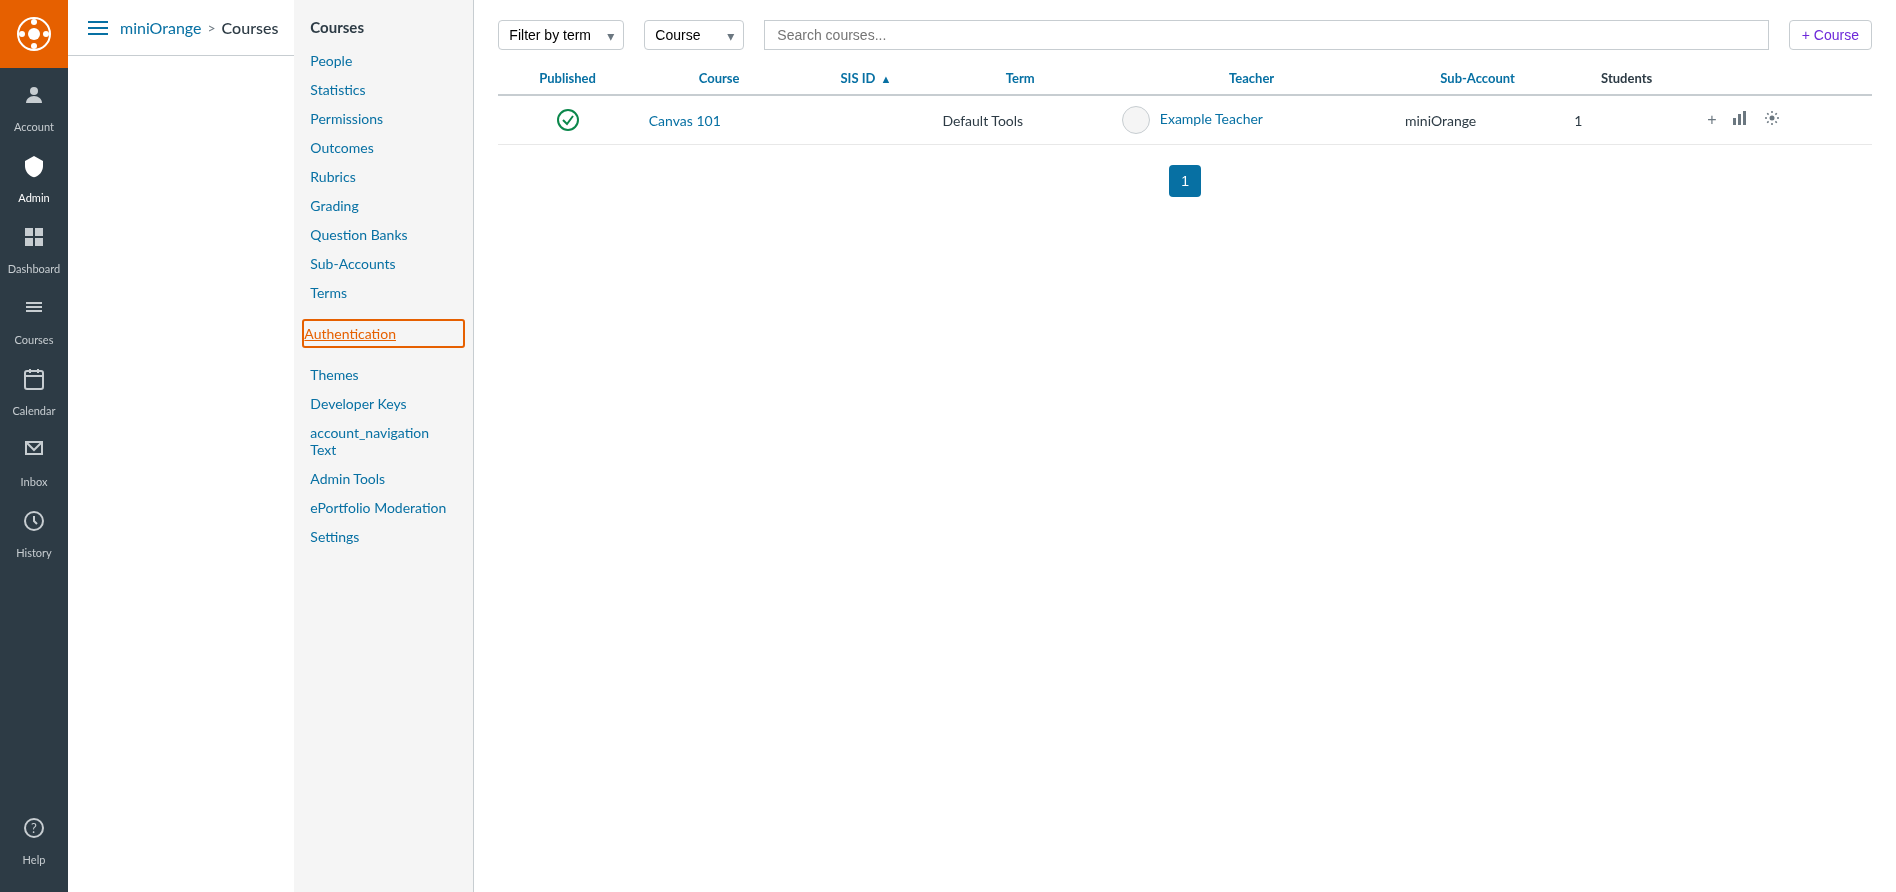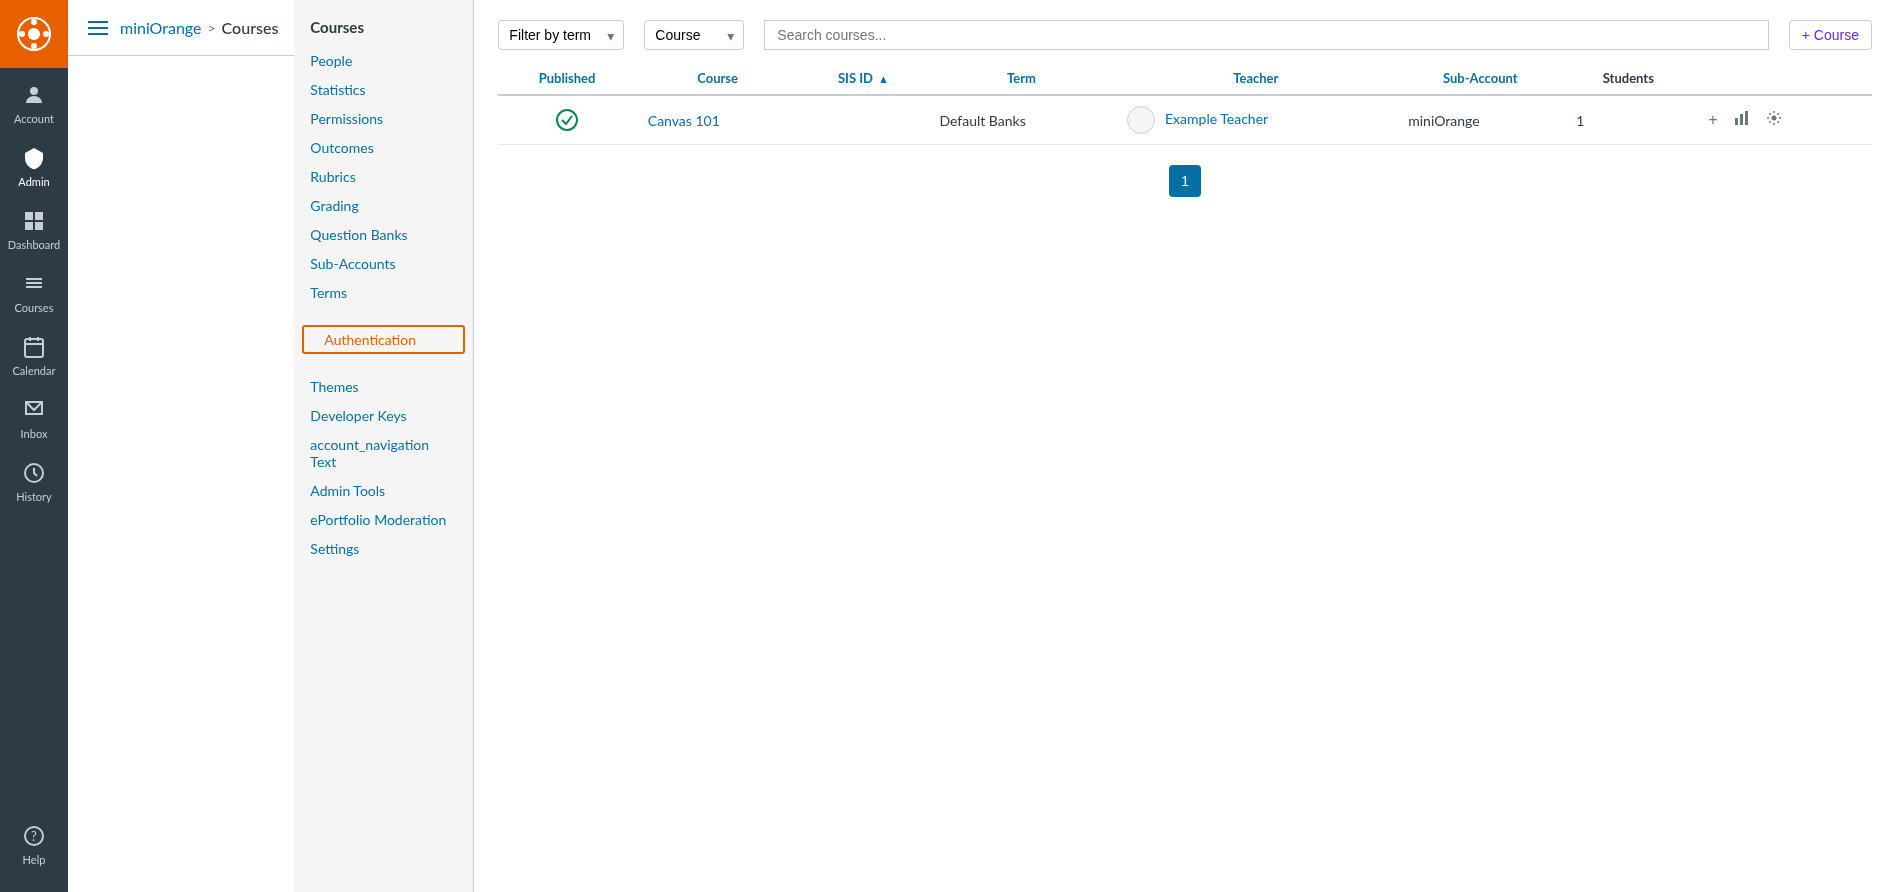--- a/index.html
+++ b/index.html
@@ -30,21 +30,21 @@
       width: 68px;
       display: flex;
       flex-direction: column;
       align-items: center;
       justify-content: center;
       padding: 10px 4px;
       cursor: pointer;
       color: #c7cdd1;
       text-decoration: none;
       font-size: 11px;
-      gap: 4px;
+      gap: 12px;
     }
     .nav-item .nav-icon {
       width: 26px;
       height: 26px;
       display: flex;
       align-items: center;
       justify-content: center;
       font-size: 20px;
     }
     .nav-item .nav-label { font-size: 11px; text-align: center; }
@@ -119,22 +119,23 @@
       padding: 6px 16px;
       color: #0770a3;
       text-decoration: none;
       font-size: 14px;
       cursor: pointer;
     }
     .side-nav-item.active {
       border: 2px solid #e66000;
       border-radius: 3px;
       color: #e66000;
-      margin: 18px 8px;
-      padding: 4px 20px;
+      margin: 12px 8px;
+      padding: 4px 0;
+      text-decoration: underline;
     }
 
     
     .courses-main {
       flex: 1;
       padding: 20px 24px;
       overflow-y: auto;
     }
 
     
@@ -476,21 +477,21 @@
                 <svg width="22" height="22" viewBox="0 0 22 22" fill="none">
                   <circle cx="11" cy="11" r="10" stroke="#0b874b" stroke-width="2" fill="none"></circle>
                   <polyline points="6,11 10,15 16,7" stroke="#0b874b" stroke-width="2" fill="none"></polyline>
                 </svg>
               </span>
             </td>
             <td>
               <a class="course-link">Canvas 101</a>
             </td>
             <td></td>
-            <td>Default Banks</td>
+            <td>Default Tools</td>
             <td>
               <span class="teacher-avatar"></span>
               <a class="teacher-link">Example Teacher</a>
             </td>
             <td>miniOrange</td>
             <td>1</td>
             <td>
               <div class="table-actions">
                 <button class="action-btn" title="Add Enrollments">+</button>
                 <button class="action-btn" title="Statistics">

